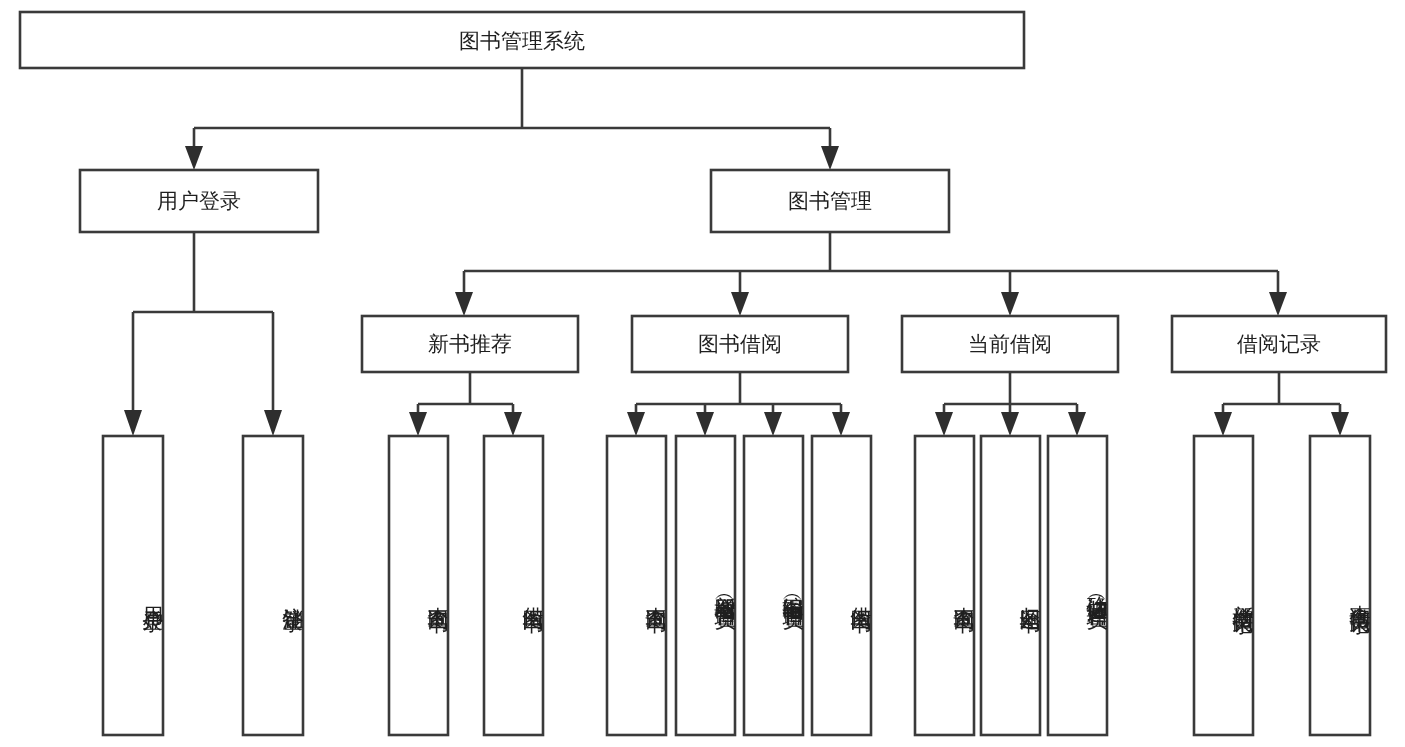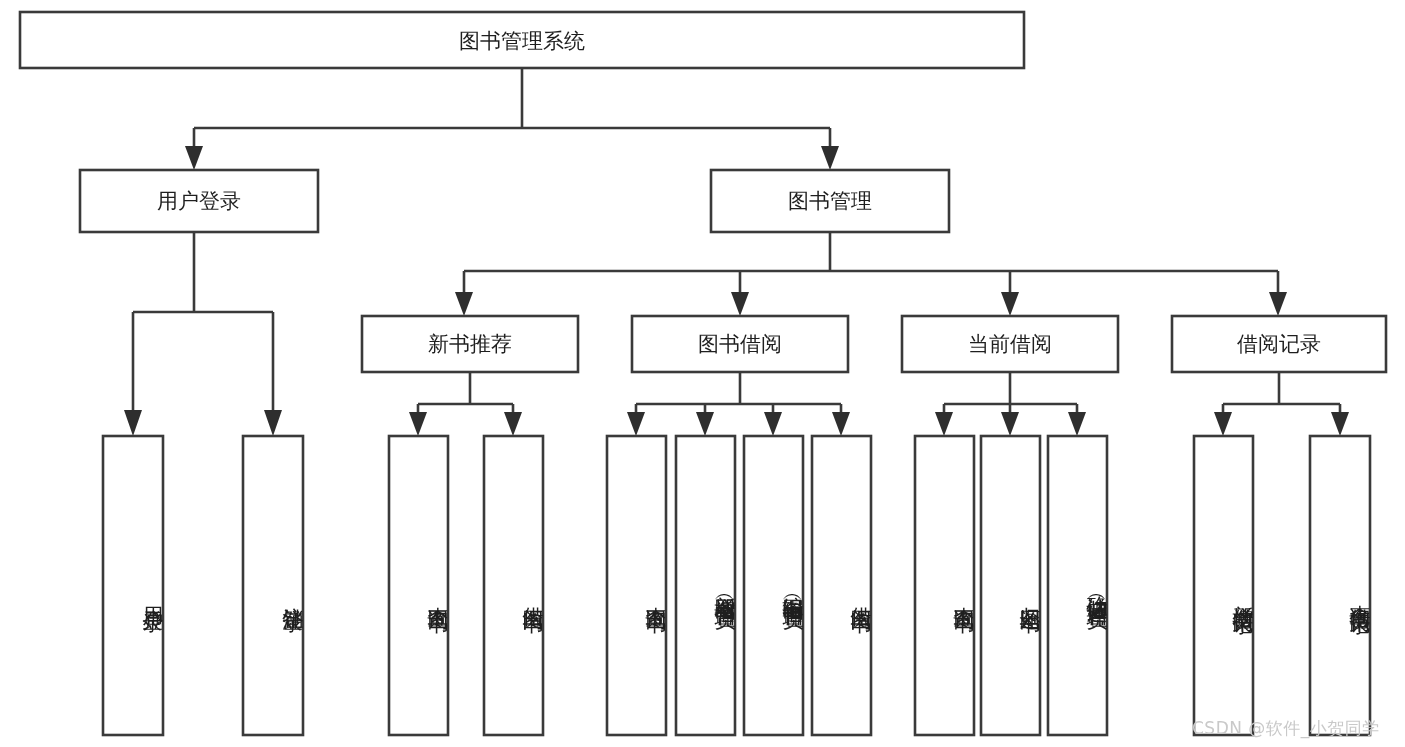--- a/index.html
+++ b/index.html
@@ -214,15 +214,14 @@
   <div class="leaf-label-wrap" style="left:744px; top:444px; width:59px; height:287px;">编辑图书（管理员）</div>
   <div class="leaf-label-wrap" style="left:812px; top:456px; width:59px; height:275px;">借阅图书</div>
 
   <div class="leaf-label-wrap" style="left:915px; top:456px; width:59px; height:275px;">查询图书</div>
   <div class="leaf-label-wrap" style="left:981px; top:456px; width:59px; height:275px;">归还图书</div>
   <div class="leaf-label-wrap" style="left:1048px; top:444px; width:59px; height:287px;">确认归还（管理员）</div>
 
   <div class="leaf-label-wrap" style="left:1194px; top:456px; width:59px; height:275px;">新增借阅记录</div>
   <div class="leaf-label-wrap" style="left:1310px; top:456px; width:60px; height:275px;">查询借阅记录</div>
 
-  <div class="watermark" style="left:1192px; top:717px;">CSDN @软件_小贺同学</div>
 
 </div>
 
 </body></html>

